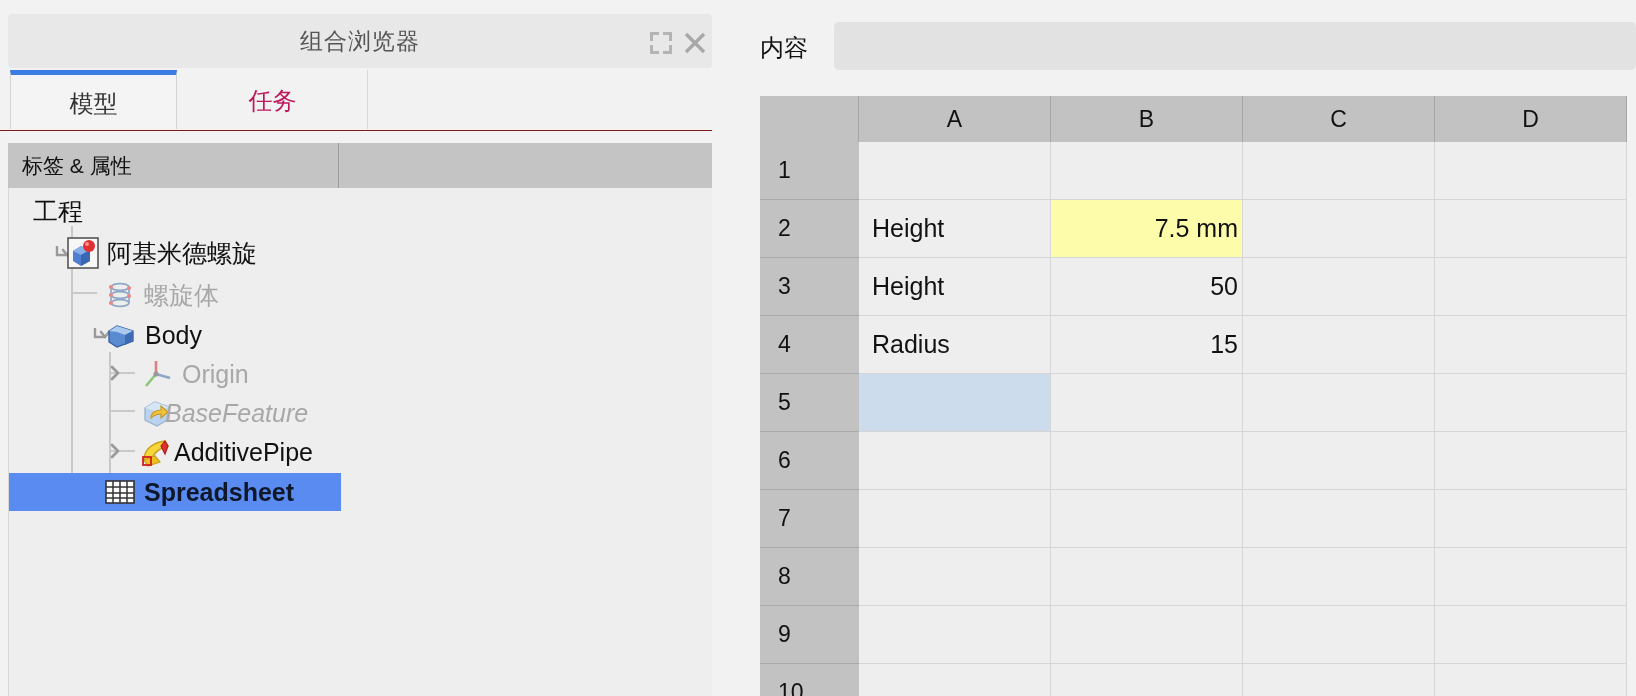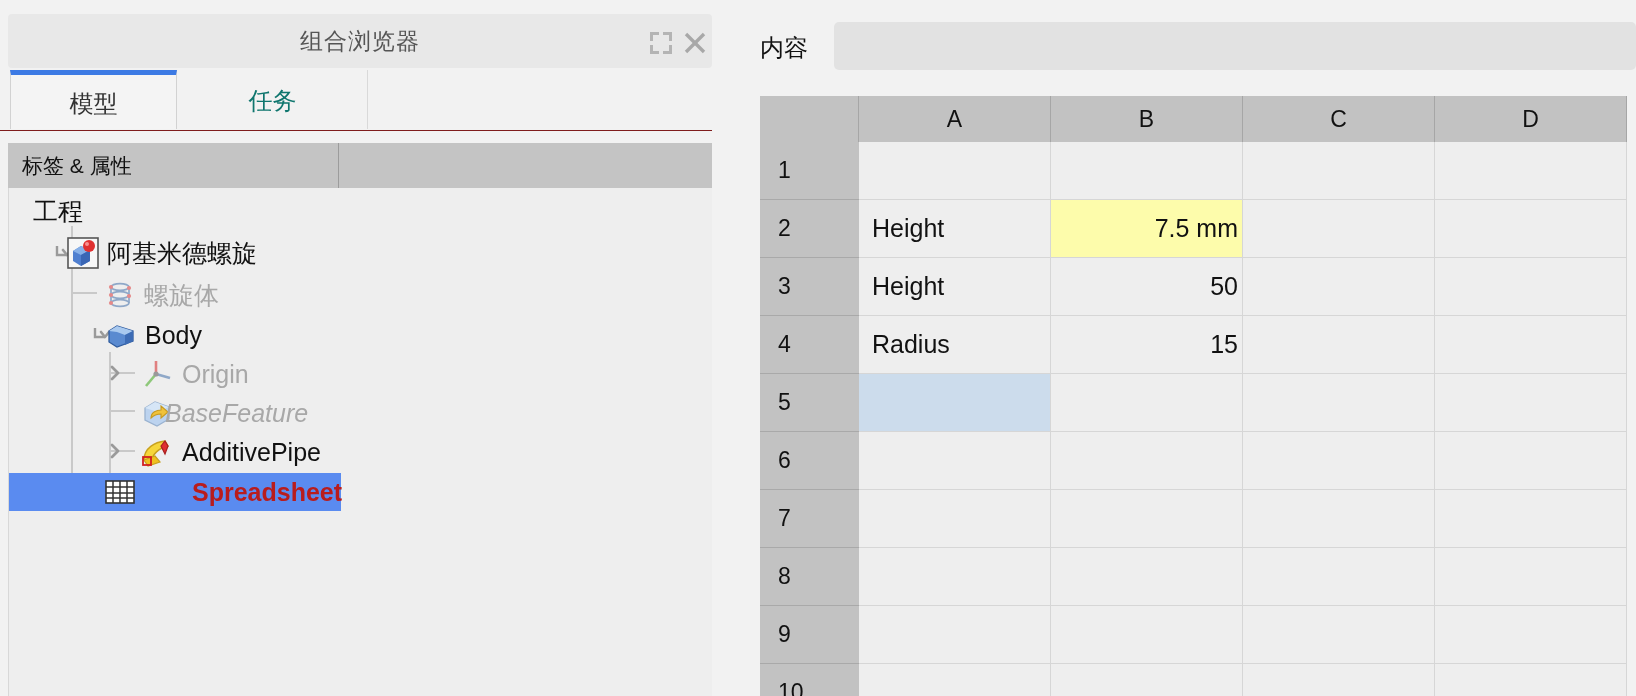--- a/index.html
+++ b/index.html
@@ -68,21 +68,21 @@
     background: #f2f2f2;
     border-bottom: 1px solid #7f1d1d;
   }
   .tab {
     position: absolute;
     top: 0;
     height: 59px;
     box-sizing: border-box;
     text-align: center;
     font-size: 24px;
-    color: #0f766e;
+    color: #be185d;
     line-height: 62px;
     cursor: pointer;
   }
   #tab-model {
     left: 10px;
     width: 167px;
     background: #f4f4f4;
     border-top: 5px solid #3c7ae4;
     border-left: 1px solid #d2d2d2;
     border-right: 1px solid #d2d2d2;
@@ -145,21 +145,21 @@
     align-items: center;
     white-space: nowrap;
   }
   .tree-label {
     font-size: 25px;
     color: #111;
     line-height: 38px;
   }
   .tree-label.muted { color: #a8a8a8; }
   .tree-label.bold  { font-weight: bold; }
-  .tree-label.sel   { color: #b91c1c; font-weight: bold; margin-left: 48px; }
+  .tree-label.sel   { color: #0f172a; font-weight: bold; }
 
   .tree-sel-bg {
     position: absolute;
     left: 0;
     width: 332px;
     height: 38px;
     background: #5a8bf0;
   }
 
   .expander {
@@ -423,21 +423,21 @@
             </svg>
         </span>
         <span class="ico" style="left:130px; top:2px; width:34px; height:34px;">
           <svg width="34" height="34" viewBox="0 0 34 34">
             <path d="M5 25C5 13 16 7 26 6l3 5c-9 2-16 8-17 17z" fill="#f6d63a" stroke="#c8a11e" stroke-width="1.4"></path>
             <path d="M26 6l3 5 -3 8 -4 -8z" fill="#e03030" stroke="#a81f1f" stroke-width="1.2"></path>
             <path d="M5 25l11-4 5 6-12 4z" fill="#f0c020" stroke="#c8a11e" stroke-width="1.2"></path>
             <rect x="4" y="22" width="8" height="8" fill="none" stroke="#d12020" stroke-width="1.8"></rect>
           </svg>
         </span>
-        <span class="tree-label" style="position:absolute; left:173px;text-align:center;">AdditivePipe</span>
+        <span class="tree-label" style="position:absolute; left:165px;text-align:center;">AdditivePipe</span>
       </div>
 
       <div class="tree-row" style="top:285px;">
         <div class="tree-sel-bg" style="top:0;"></div>
         <span class="ico" style="left:96px; top:5px; width:30px; height:28px;">
           <svg width="30" height="28" viewBox="0 0 30 28">
             <rect x="1" y="3" width="28" height="22" fill="#ffffff" stroke="#333" stroke-width="1.6"></rect>
             <g stroke="#333" stroke-width="1.5">
               <line x1="1" y1="9" x2="29" y2="9"></line>
               <line x1="1" y1="15" x2="29" y2="15"></line>

